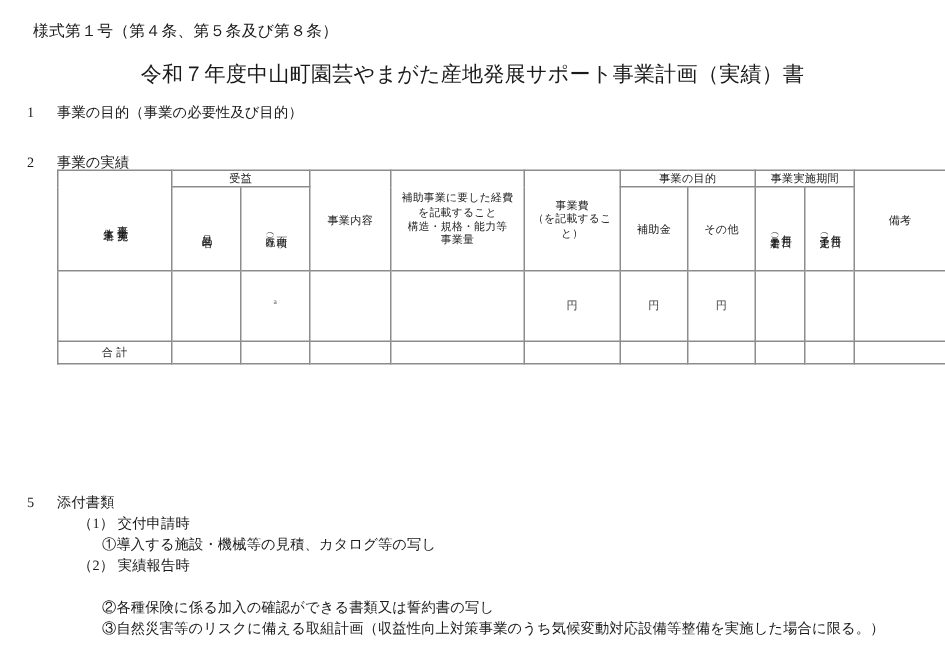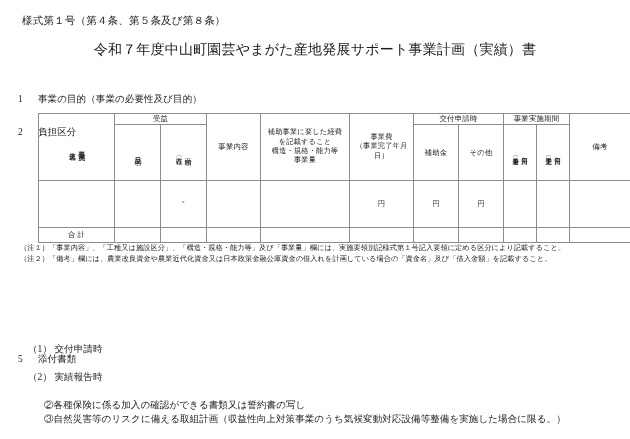--- a/index.html
+++ b/index.html
@@ -40,21 +40,20 @@
     text-align: center;
     font-size: 14px;
     letter-spacing: .2px;
     white-space: nowrap;
   }
   .section {
     position: absolute;
     font-size: 9.5px;
     white-space: nowrap;
     letter-spacing: .1px;
-    margin-top: 24px;
   }
   .sec-num {
     display: inline-block;
     width: 20px;
   }
   .sec-1 { left: 18px; top: 69px; }
   .sec-2 { left: 18px; top: 102px; }
   .sec-3 { left: 18px; top: 277px; }
   .sec-4 { left: 18px; top: 303px; }
   .sec-5 { left: 18px; top: 329px; font-family: Liberation Serif, serif; }
@@ -63,20 +62,21 @@
     display: inline-block;
   }
   .date-line .gap-lg { display: inline-block; width: 42px; }
   .date-line .gap-sm { display: inline-block; width: 26px; }
 
   .sub-item {
     position: absolute;
     font-size: 9.5px;
     white-space: nowrap;
     letter-spacing: .1px;
+    margin-left: 24px;
   }
   .lvl1 { left: 28px; }
   .lvl2 { left: 44px; }
 
   
   .tbl-wrap {
     position: absolute;
     left: 38px;
     top: 113px;
     width: 557px;
@@ -181,21 +181,21 @@
 
   <div class="form-no">様式第１号（第４条、第５条及び第８条）</div>
 
   <div class="doc-title">令和７年度中山町園芸やまがた産地発展サポート事業計画（実績）書</div>
 
   <div class="section sec-1">
     <span class="sec-num">1</span><span>事業の目的（事業の必要性及び目的）</span>
   </div>
 
   <div class="section sec-2">
-    <span class="sec-num">2</span><span>負担区分</span>
+    <span class="sec-num">2</span><span>事業の実績</span>
   </div>
 
   <div class="tbl-wrap">
     <table class="main">
       <colgroup>
         <col style="width:76px">
         <col style="width:46px">
         <col style="width:46px">
         <col style="width:54px">
         <col style="width:89px">
@@ -218,23 +218,23 @@
         <td colspan="2">受益</td>
         <td rowspan="2">事業内容</td>
         <td rowspan="2">
           <span class="multi">補助事業に要した経費</span>
           <span class="multi">を記載すること</span>
           <span class="multi">構造・規格・能力等</span>
           <span class="multi spread">事業量</span>
         </td>
         <td rowspan="2">
           <span class="multi">事業費</span>
-          <span class="multi">（事業完了年月日）</span>
-        </td>
-        <td colspan="2">交付申請時</td>
+          <span class="multi">（を記載すること）</span>
+        </td>
+        <td colspan="2">事業の目的</td>
         <td colspan="2">事業実施期間</td>
         <td rowspan="2">備考</td>
       </tr>
 
       <tr class="h-sub">
         <td>
           <div class="vert-stack">
             <span class="vert">品目名</span>
           </div>
         </td>
@@ -286,30 +286,27 @@
         <td></td>
         <td></td>
         <td></td>
         <td></td>
         <td></td>
       </tr>
     </tbody>
       </table>
   </div>
 
-  <div class="notes">
-    <div>（注１）「事業内容」、「工種又は施設区分」、「構造・規格・能力等」及び「事業量」欄には、実施要領別記様式第１号記入要領に定める区分により記載すること。</div>
-    <div>（注２）「備考」欄には、農業改良資金や農業近代化資金又は日本政策金融公庫資金の借入れを計画している場合の「資金名」及び「借入金額」を記載すること。</div>
-  </div>
 
 
 
   <div class="section sec-5">
     <span class="sec-num">5</span><span>添付書類</span>
   </div>
 
   <div class="sub-item lvl1" style="top:343px">（1） 交付申請時</div>
+  <div class="sub-item lvl2" style="top:357px">①導入する施設・機械等の見積、カタログ等の写し</div>
 
   <div class="sub-item lvl1" style="top:371px">（2） 実績報告時</div>
   <div class="sub-item lvl2" style="top:399px">②各種保険に係る加入の確認ができる書類又は誓約書の写し</div>
   <div class="sub-item lvl2" style="top:413px">③自然災害等のリスクに備える取組計画（収益性向上対策事業のうち気候変動対応設備等整備を実施した場合に限る。）</div>
 
 </div>
 
 </body></html>

